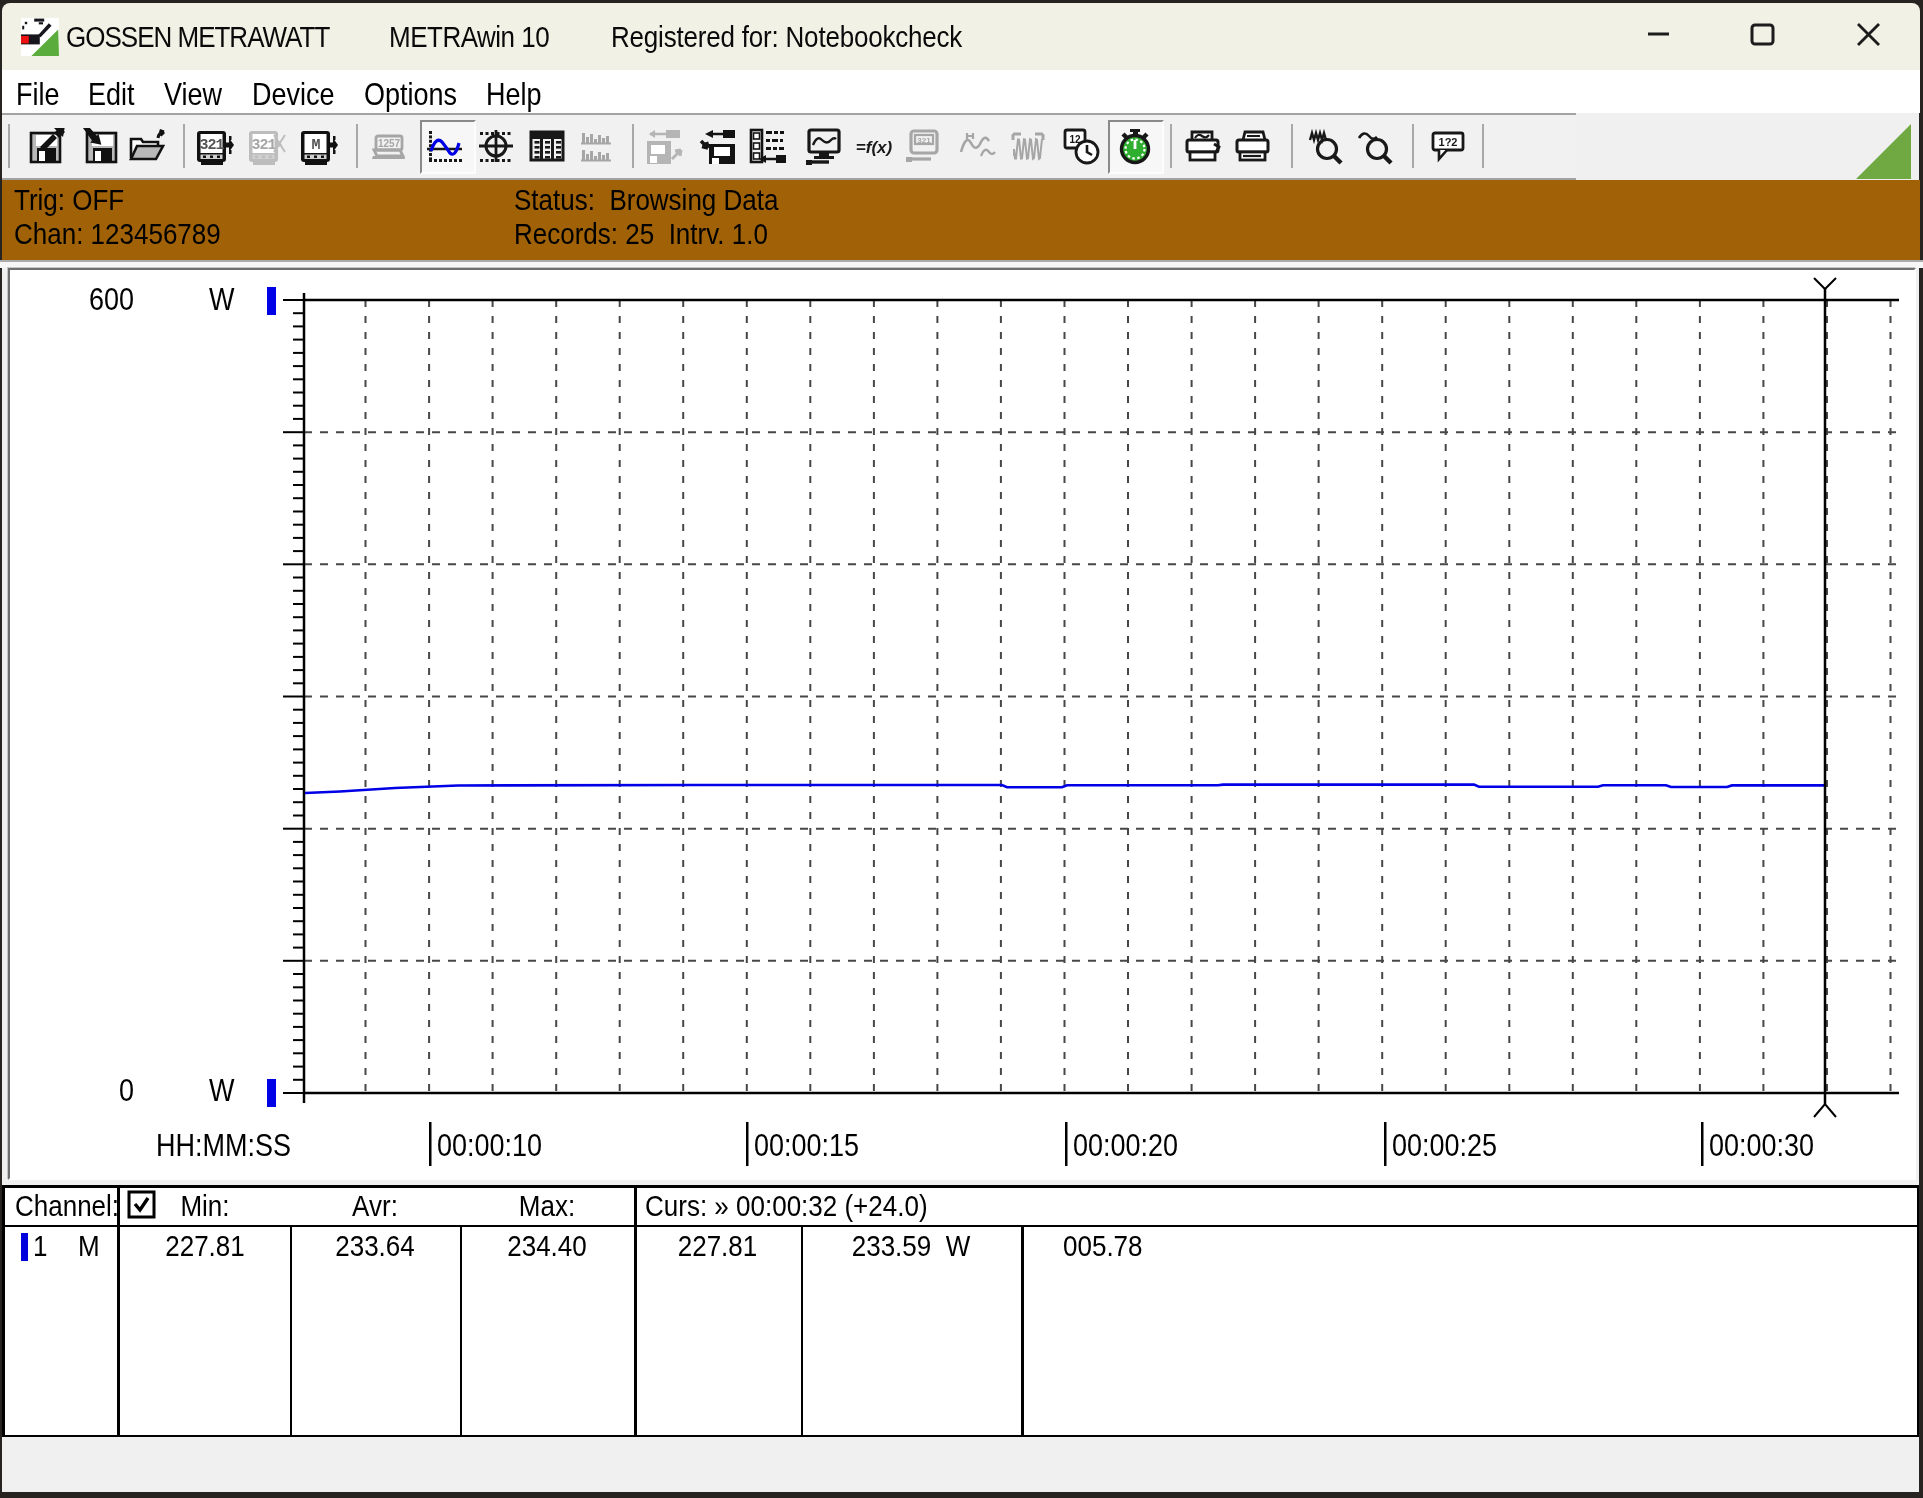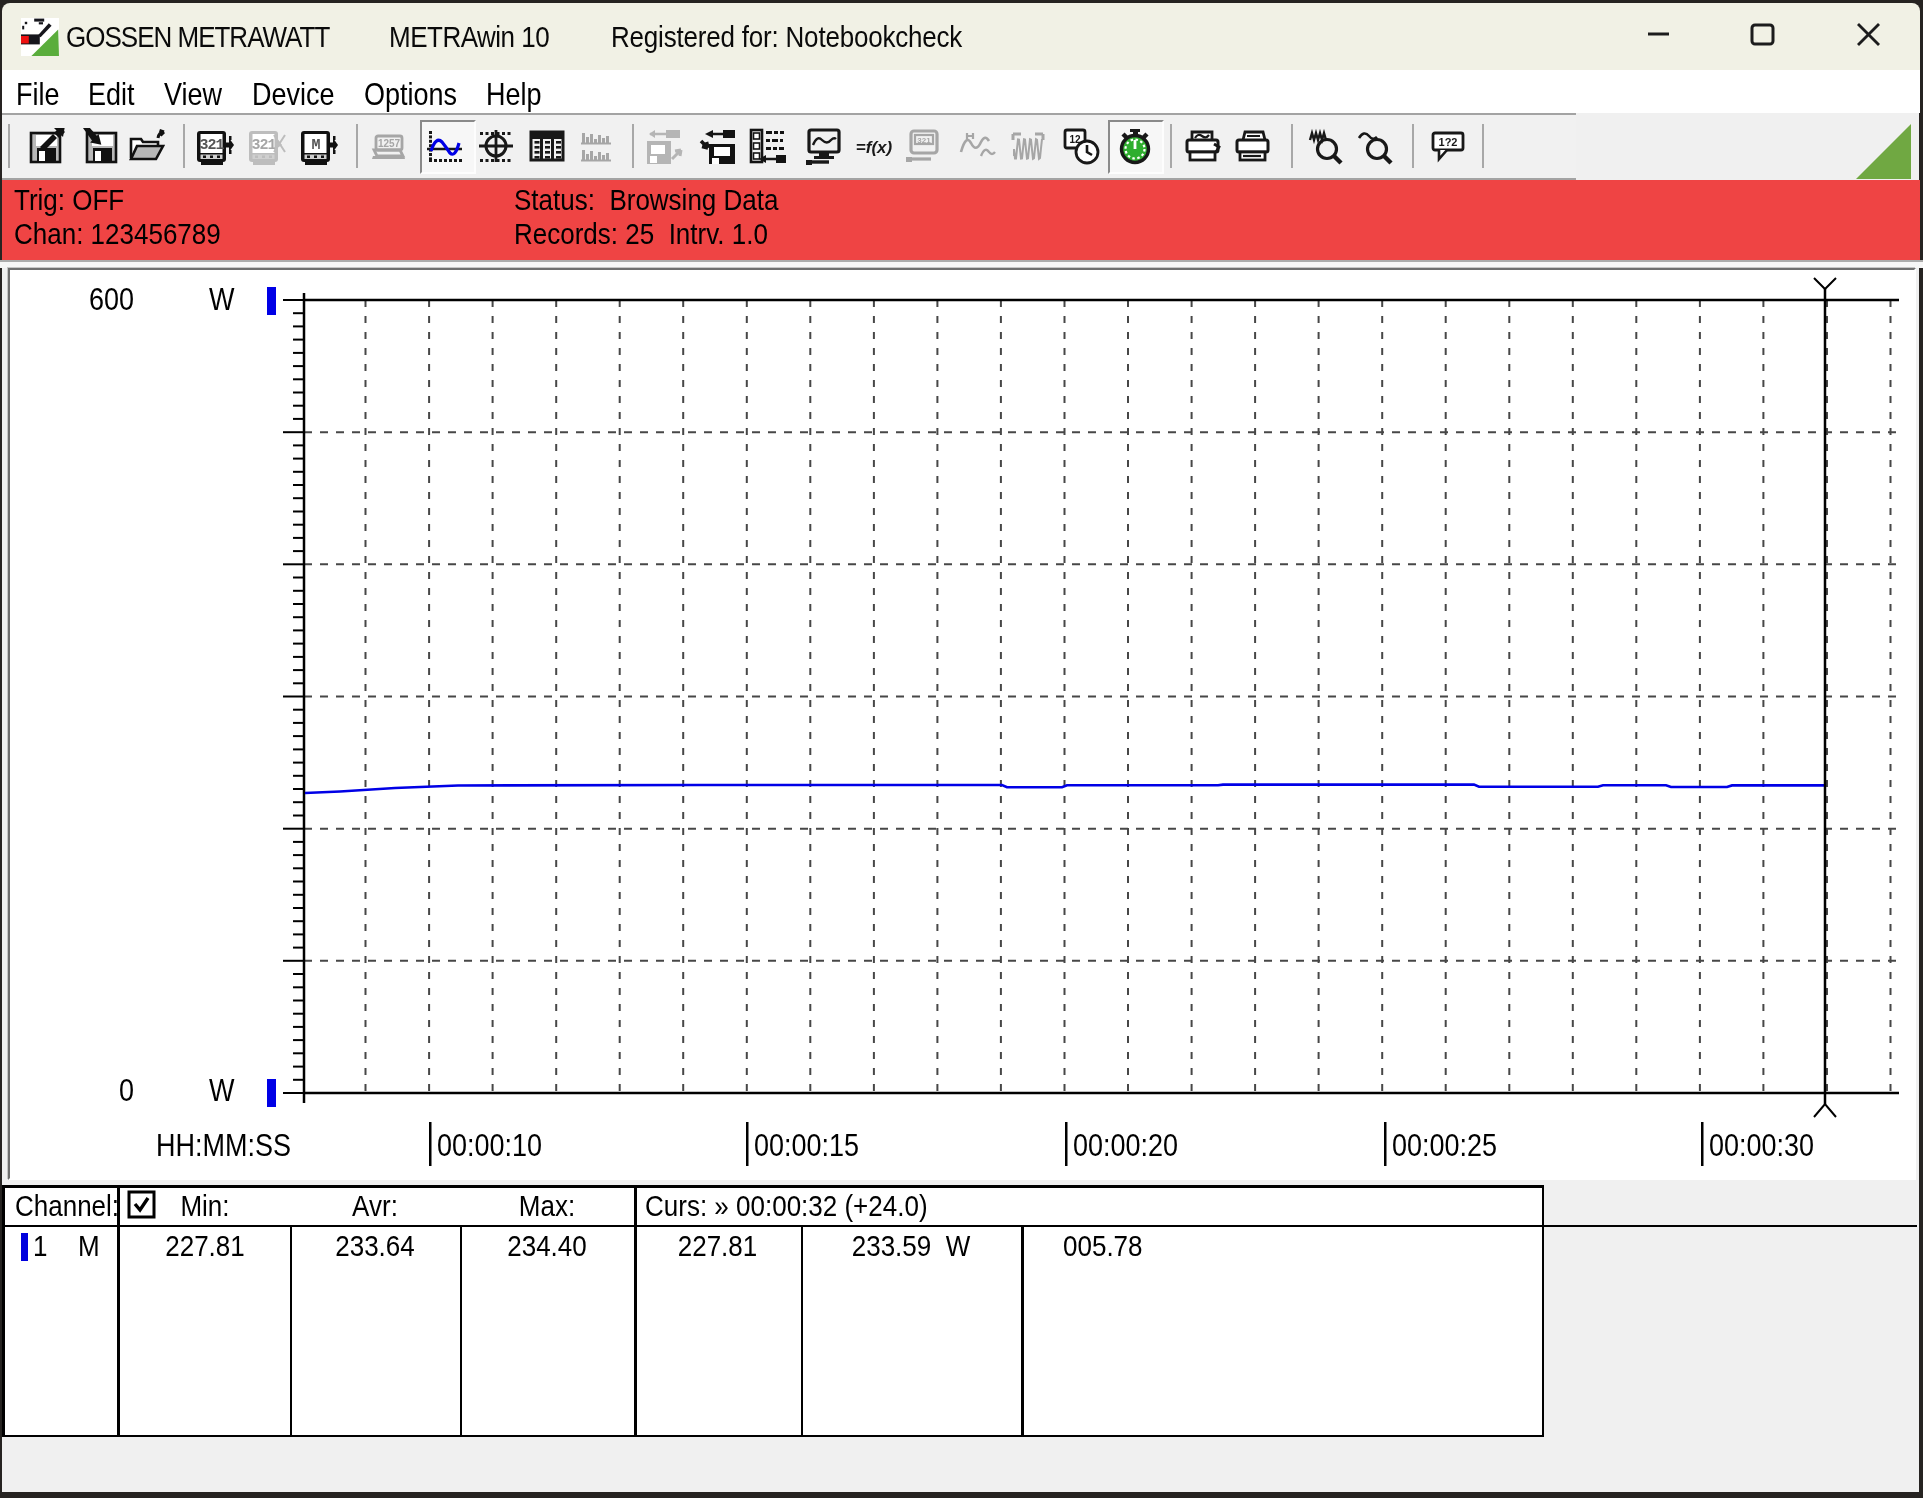--- a/index.html
+++ b/index.html
@@ -6,26 +6,26 @@
 html,body { width:1923px; height:1498px; overflow:hidden; }
 body { font-family:"Liberation Sans", sans-serif; background:#262321; }
 .abs { position:absolute; }
 #win { position:absolute; left:0; top:0; width:1923px; height:1498px; background:#f0f0f0; }
 #titlebar { position:absolute; left:2px; top:3px; width:1918px; height:67px; background:#f1f1e5; border-radius:8px 8px 0 0; }
 #menubar { position:absolute; left:2px; top:70px; width:1918px; height:43px; background:#ffffff; }
 .menuitem { position:absolute; top:7px; font-size:27px; color:#000; transform:scaleY(1.15); transform-origin:0 0; }
 #toolbar { position:absolute; left:2px; top:113px; width:1574px; height:67px; background:#f1f1f1; border-top:2px solid #a3a3a3; border-bottom:2px solid #a3a3a3; }
 .sep { position:absolute; top:9px; width:2px; height:44px; background:#a8a8a8; }
 .ticon { position:absolute; }
-#statuspanel { position:absolute; left:2px; top:180px; width:1918px; height:88px; background:#ef4444; font-size:26px; color:#000; }
+#statuspanel { position:absolute; left:2px; top:180px; width:1918px; height:88px; background:#a16207; font-size:26px; color:#000; }
 #statuspanel > div { transform:scaleY(1.15); transform-origin:0 0; }
 #titlebar > div { transform:scaleY(1.1); transform-origin:0 0; }
 #chartpanel { position:absolute; left:8px; top:268px; width:1908px; height:912px; border-top:2px solid #6f6f6f; border-left:2px solid #6f6f6f; border-right:2px solid #ffffff; border-bottom:2px solid #ffffff; background:#ffffff; box-shadow:-1px -1px 0 #c6c6c6; }
 .clabel { position:absolute; font-size:27px; color:#000; transform:scaleY(1.15); transform-origin:0 0; }
-#table { position:absolute; left:2px; top:1185px; width:1542px; height:252px; background:#ffffff; border-top:3px solid #000; border-bottom:2px solid #000; border-left:3px solid #000; border-right:2px solid #000;padding-left:48px; }
+#table { position:absolute; left:2px; top:1185px; width:1917px; height:252px; background:#ffffff; border-top:3px solid #000; border-bottom:2px solid #000; border-left:3px solid #000; border-right:2px solid #000;padding-left:48px; }
 .ttext { position:absolute; font-size:26px; color:#000; white-space:pre; transform:scaleY(1.15); transform-origin:0 0; }
 .vline { position:absolute; top:0; height:100%; background:#000; }
 #statusbar { position:absolute; left:2px; top:1452px; width:1918px; height:40px; background:#efefef; border-top:2px solid #a9a9a9; }
 .darkedge { position:absolute; background:#262321; }
 </style>
 </head>
 <body>
 <div id="win">
 
   <div class="darkedge" style="left:0; top:0; width:1923px; height:3px;"></div>

